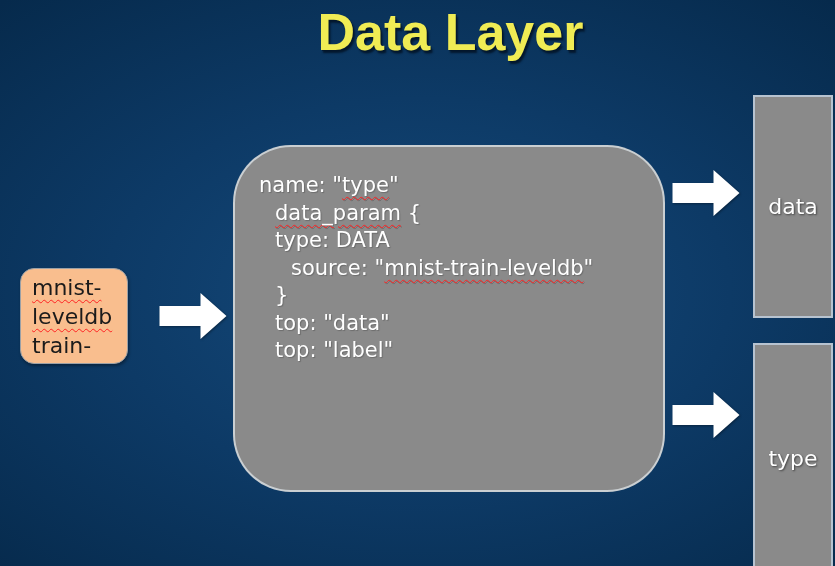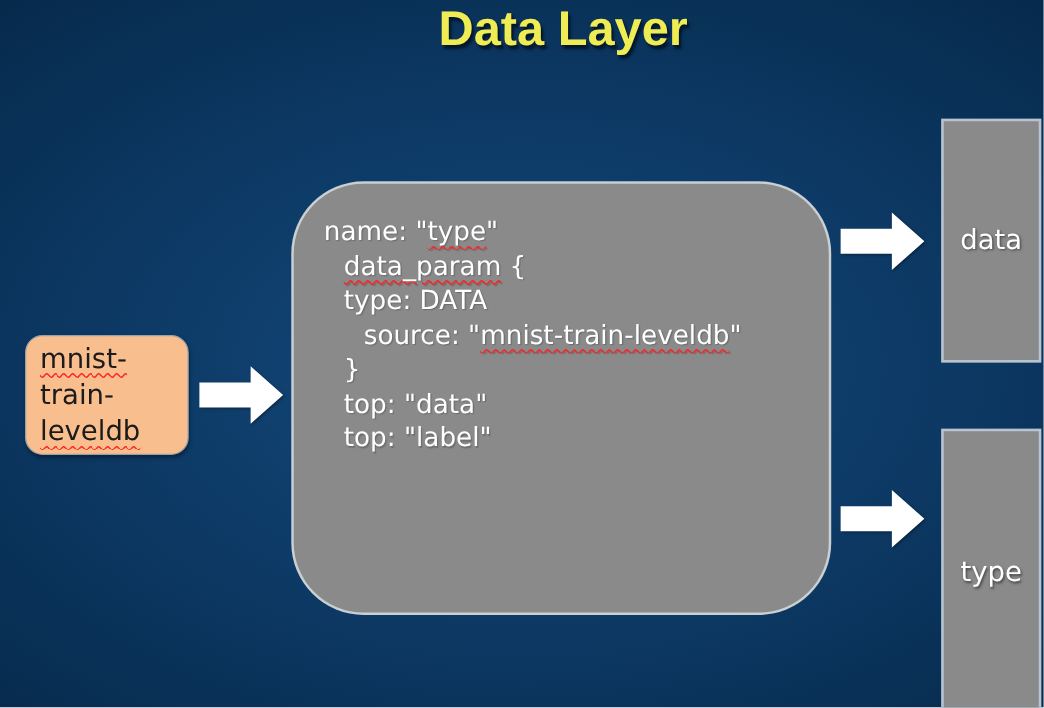--- a/index.html
+++ b/index.html
@@ -18,28 +18,28 @@
   }
   .title {
     position: absolute;
     top: 2px; left: 0; width: 100%;
     box-sizing: border-box;
     padding-left: 66px;
     margin: 0;
     text-align: center;
     font-family: "Liberation Sans", sans-serif;
     font-weight: bold;
-    font-size: 39px;
+    font-size: 52px;
     color: var(--c-title, #f0ec54);
     text-shadow: 2px 3px 2px rgba(3, 22, 43, 0.95), 1px 1px 0 rgba(6, 30, 55, 0.9);
   }
   .source-box {
     position: absolute;
     left: 20px; top: 268px;
-    width: 131px; height: 96px;
+    width: 108px; height: 96px;
     box-sizing: border-box;
     background: var(--c-source, #f9be8e);
     border: 1px solid #9aa0a6;
     border-radius: 14px;
     box-shadow: 1px 2px 3px rgba(0,0,0,0.35);
     padding: 4px 0 12px 11px;
     font-size: 22px;
     line-height: 29px;
     color: #1b1b1b;
   }
@@ -80,35 +80,35 @@
     box-sizing: border-box;
     background: var(--c-panel, #8a8a8a);
     border: 2px solid #b7c3d0;
     display: flex;
     align-items: center;
     justify-content: center;
     color: #ffffff;
     font-size: 22px;
     text-shadow: 1px 1px 2px rgba(0,0,0,0.5);
   }
-  .output-data  { top: 95px;  height: 195px; }
+  .output-data  { top: 95px;  height: 223px; }
   .output-label { top: 343px; height: 230px; }
 </style>
 </head>
 <body style="--c-title: #f0ec54; --c-bg-center: #154a7c; --c-bg-mid: #0d3a66; --c-bg-edge: #062a4c; --c-panel: #8a8a8a; --c-source: #f9be8e; --c-squiggle: #ff2222; --c-arrow: #ffffff;">
 
 <div class="slide">
 
   <h1 class="title">Data Layer</h1>
 
   <div class="source-box">
     <div id="source-lines">
         <div class="code-line"><span class="sq">mnist-</span></div>
+        <div class="code-line"><span class="sq">leveldb</span></div>
         <div class="code-line"><span>train-</span></div>
-        <div class="code-line"><span class="sq">leveldb</span></div>
       </div>
   </div>
 
   <svg class="arrow arrow-1" width="69" height="48" viewBox="0 0 68 48">
     <polygon points="0,14 41,14 41,1 67,24 41,47 41,34 0,34"></polygon>
   </svg>
 
   <div class="layer-panel">
     <div id="code-lines">
         <div class="code-line"><span>name: "</span><span class="sq">type</span><span>"</span></div>

